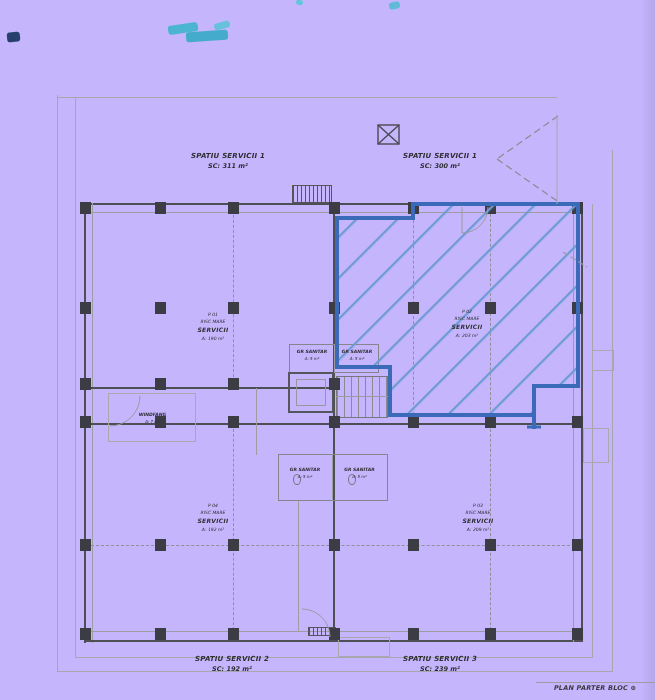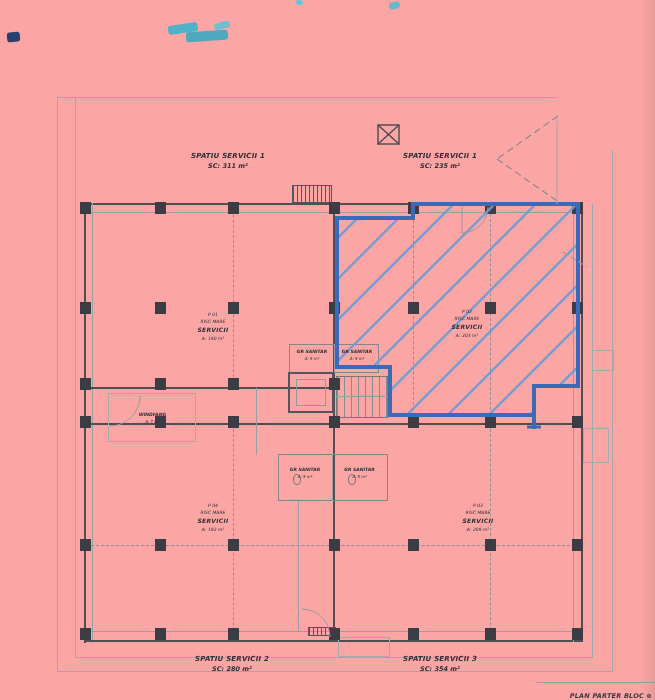--- a/index.html
+++ b/index.html
@@ -1,19 +1,19 @@
 <!DOCTYPE html>
 <html><head>
 <meta charset="utf-8">
 <style>
   * { box-sizing: border-box; margin: 0; padding: 0; }
   html,body { width:655px; height:700px; background:#ffffff; overflow:hidden; }
   #plan {
     position:relative; width:655px; height:700px;
-    background:#fca5a5;
+    background:#c4b5fd;
     font-family:"DejaVu Sans", sans-serif;
     color:#2e2e33;
   }
   .abs { position:absolute; }
   .site { background:#a6a6ac; }
   .wall { background:#4e4e55; }
   .thin { background:#9c9ca2; }
   .pier { position:absolute; width:11px; height:12px; background:#3c3c45; }
   .dashv { position:absolute; width:0; border-left:1px dashed #8f8f96; }
   .dashh { position:absolute; height:0; border-top:1px dashed #8f8f96; }
@@ -41,23 +41,22 @@
   .room-label .ar  { font-size:4.5px; }
 
   .tiny-label { position:absolute; text-align:center; font-style:italic; line-height:1.5; }
   .tiny-label .nm { font-size:4.5px; font-weight:bold; }
   .tiny-label .ar { font-size:4px; }
 
   .mark { position:absolute; border-radius:3px; }
 
   #titleblock {
     position:absolute; left:538px; top:684px; width:114px;
-    text-align:right; font-style:italic; font-weight:bold; font-size:6.5px; color:#3a3a40;
+    text-align:center; font-style:italic; font-weight:bold; font-size:6.5px; color:#3a3a40;
     letter-spacing:.2px;
-    margin-top:8px;
   }
   #edge-shade {
     position:absolute; right:0; top:0; width:14px; height:700px;
     background:linear-gradient(to right, rgba(0,0,0,0), rgba(0,0,0,0.08));
   }
   svg { position:absolute; left:0; top:0; }
 </style>
 </head>
 <body>
 
@@ -194,29 +193,29 @@
     </g>
   </svg>
 
   <div>
     <div class="space-label" style="left:158px;top:152px;">
       <div class="nm">SPATIU SERVICII 1</div>
       <div class="ar">SC: 311 m²</div>
     </div>
     <div class="space-label" style="left:370px;top:152px;">
       <div class="nm">SPATIU SERVICII 1</div>
-      <div class="ar">SC: 235 m²</div>
+      <div class="ar">SC: 300 m²</div>
     </div>
     <div class="space-label" style="left:162px;top:655px;">
       <div class="nm">SPATIU SERVICII 2</div>
-      <div class="ar">SC: 280 m²</div>
+      <div class="ar">SC: 192 m²</div>
     </div>
     <div class="space-label" style="left:370px;top:655px;">
       <div class="nm">SPATIU SERVICII 3</div>
-      <div class="ar">SC: 354 m²</div>
+      <div class="ar">SC: 239 m²</div>
     </div>
 
     <div class="room-label" style="left:171px;top:311px;">
       <div class="cd">P 01</div>
       <div class="rs">RISC MARE</div>
       <div class="fn">SERVICII</div>
       <div class="ar">A: 190 m²</div>
     </div>
     <div class="room-label" style="left:425px;top:308px;">
       <div class="cd">P 02</div>

